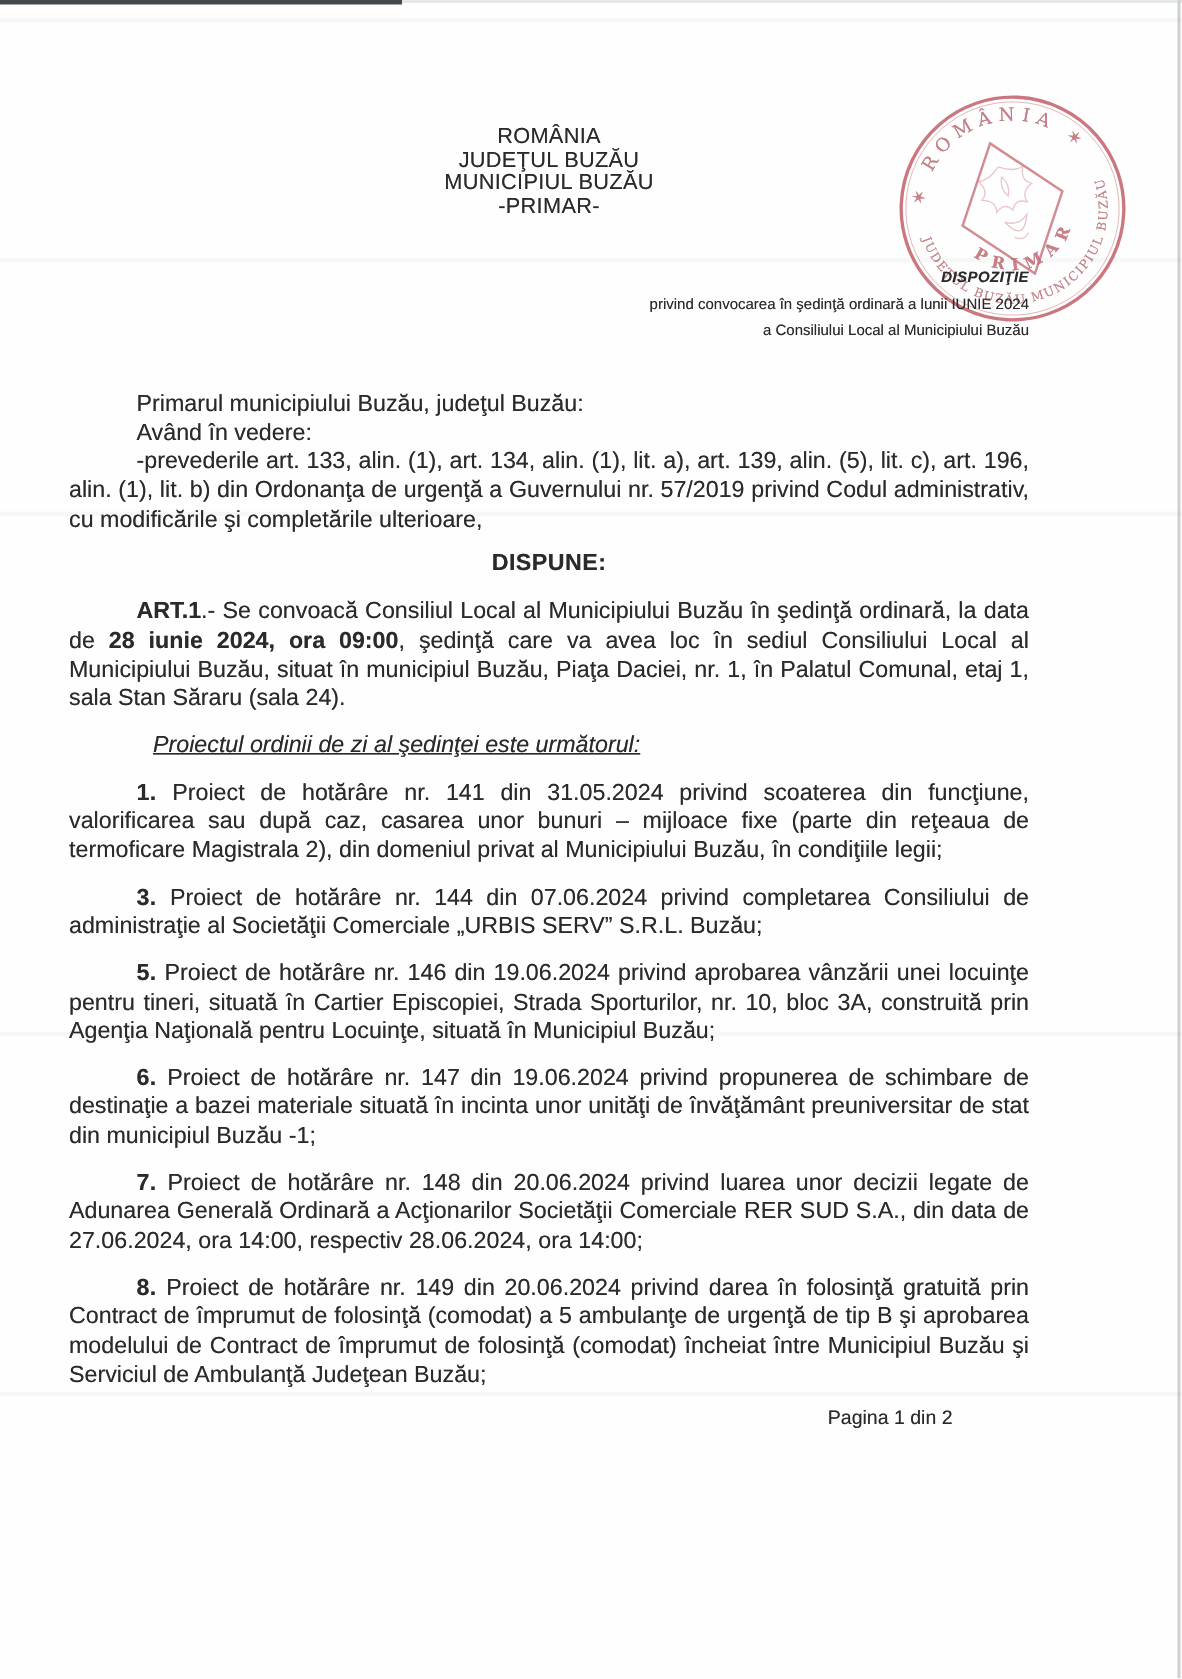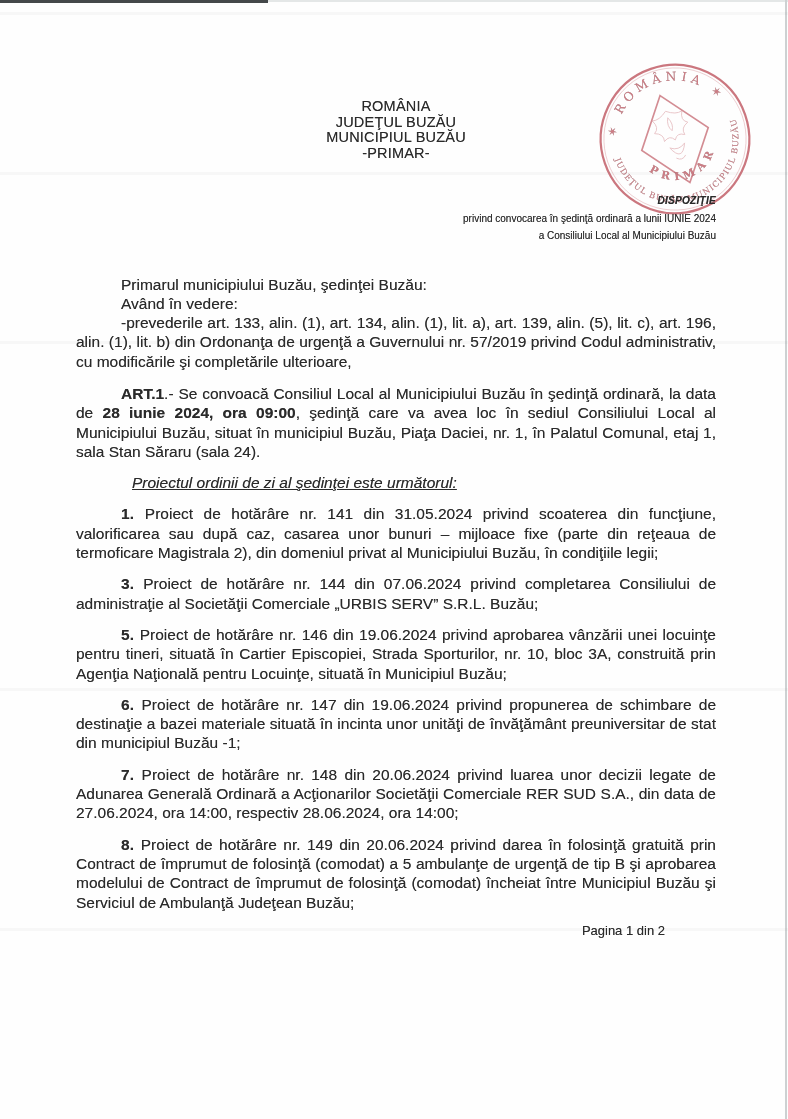--- a/index.html
+++ b/index.html
@@ -5,21 +5,21 @@
   html,body { margin:0; padding:0; background:#ffffff; }
   .page {
     position:relative;
     width:788px; height:1119px;
     background:#fefefe;
     font-family:"Liberation Sans", sans-serif;
     color:#2a2a2a;
     overflow:hidden;
     text-shadow:0 0 0.3px rgba(40,40,40,0.55);
   }
-  .content { position:absolute; left:76px; top:84px; width:640px;margin-top:15px; }
+  .content { position:absolute; left:46px; top:84px; width:640px; }
 
   .doc-header { text-align:center; font-size:14.5px; line-height:15.5px; letter-spacing:0.2px; }
   .doc-header div { white-space:nowrap; }
 
   .title-block { margin-top:31px; text-align:right; font-size:10px; line-height:17.5px; }
   .doc-title { font-weight:bold; font-style:italic; letter-spacing:0.3px; }
   .doc-subtitle { }
 
   .body-text { font-size:15.5px; line-height:19.3px; }
   .para { margin:0; text-align:justify; text-indent:45px; }
@@ -92,24 +92,25 @@
     </div>
 
     <div class="title-block">
       <div class="doc-title">DISPOZIŢIE</div>
       <div class="doc-subtitle">privind convocarea în şedinţă ordinară a lunii IUNIE 2024</div>
       <div class="doc-subtitle">a Consiliului Local al Municipiului Buzău</div>
     </div>
 
     <div class="body-text">
 
-      <p class="para single intro-top">Primarul municipiului Buzău, şedinţei Buzău:</p>
+      <p class="para single intro-top">Primarul municipiului Buzău, judeţul Buzău:</p>
       <p class="para single">Având în vedere:</p>
       <p class="para">-prevederile art. 133, alin. (1), art. 134, alin. (1), lit. a), art. 139, alin. (5), lit. c), art. 196, alin. (1), lit. b) din Ordonanţa de urgenţă a Guvernului nr. 57/2019 privind Codul administrativ, cu modificările şi completările ulterioare,</p>
 
+      <p class="para dispune">DISPUNE:</p>
 
       <p class="para art1"><b>ART.1</b><span>.- Se convoacă Consiliul Local al Municipiului Buzău în şedinţă ordinară, la data de </span><b>28 iunie 2024, ora 09:00</b><span>, şedinţă care va avea loc în sediul Consiliului Local al Municipiului Buzău, situat în municipiul Buzău, Piaţa Daciei, nr. 1, în Palatul Comunal, etaj 1, sala Stan Săraru (sala 24).</span></p>
 
       <p class="para agenda-heading"><span class="u">Proiectul ordinii de zi al şedinţei este următorul:</span></p>
 
       <p class="para item"><b>1.</b><span> Proiect de hotărâre nr. 141 din 31.05.2024 privind scoaterea din funcţiune, valorificarea sau după caz, casarea unor bunuri – mijloace fixe (parte din reţeaua de termoficare Magistrala 2), din domeniul privat al Municipiului Buzău, în condiţiile legii;</span><i></i><span></span></p>
 
 
       <p class="para item"><b>3.</b><span> Proiect de hotărâre nr. 144 din 07.06.2024 privind completarea Consiliului de administraţie al Societăţii Comerciale „URBIS SERV” S.R.L. Buzău;</span><i></i><span></span></p>
 

